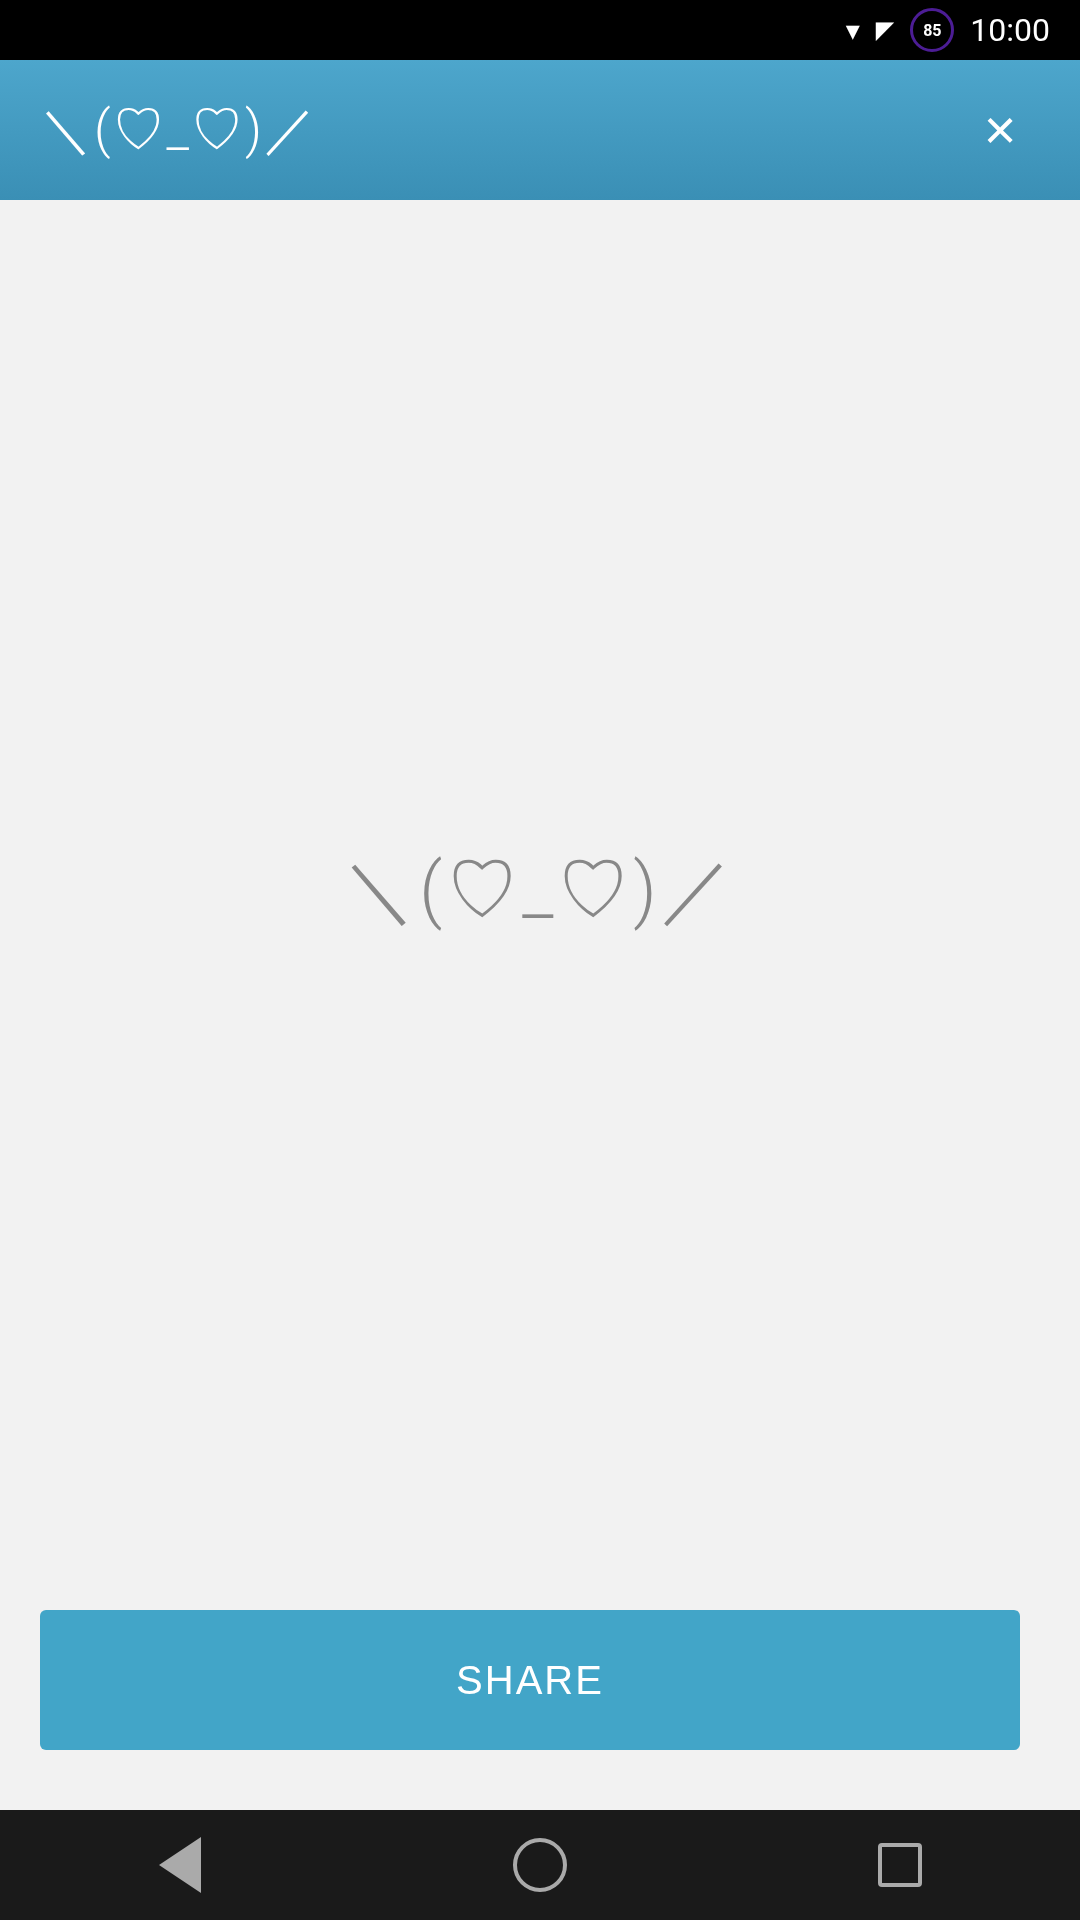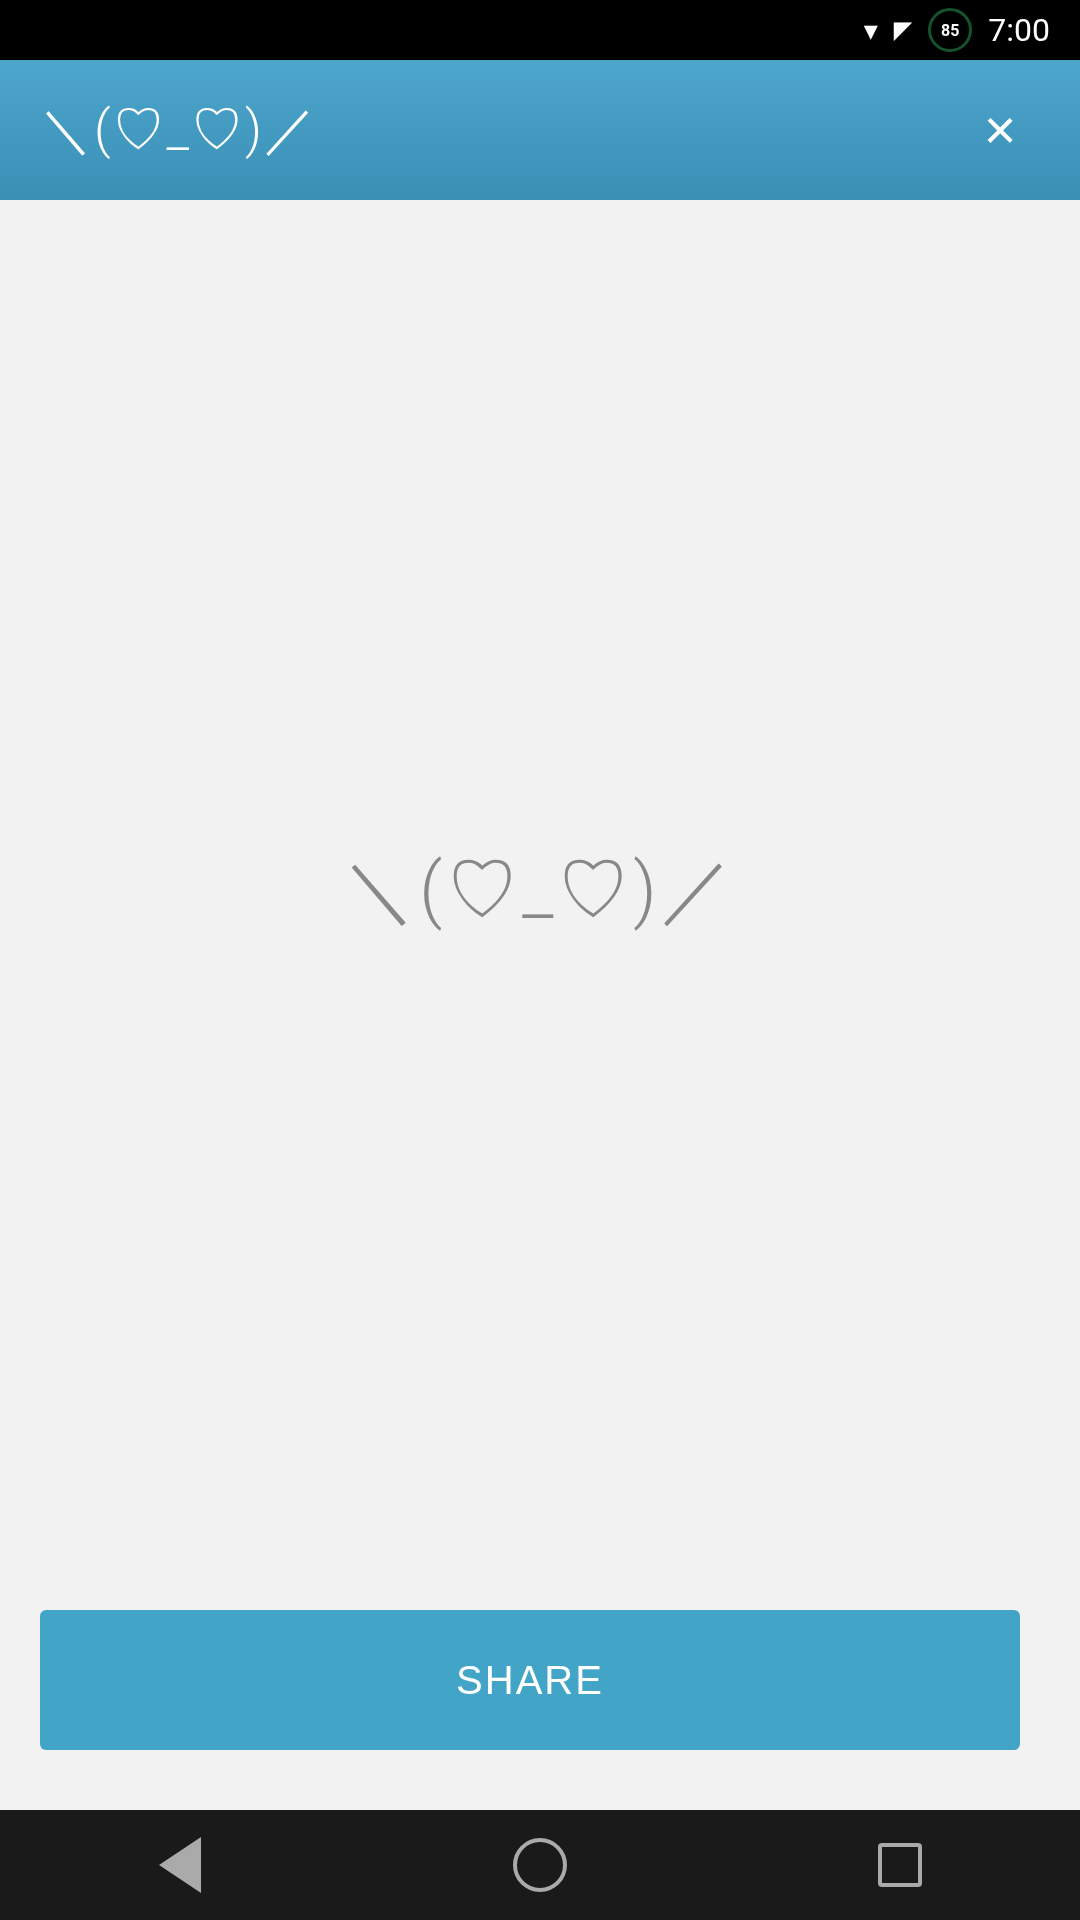--- a/index.html
+++ b/index.html
@@ -41,21 +41,21 @@
     }
 
     .status-signal {
       color: white;
       font-size: 24px;
     }
 
     .status-battery {
       width: 44px;
       height: 44px;
-      border: 3px solid #14532d;
+      border: 3px solid #4c1d95;
       border-radius: 50%;
       display: flex;
       align-items: center;
       justify-content: center;
       color: white;
       font-size: 16px;
       font-weight: bold;
       position: relative;
     }
 
@@ -190,21 +190,21 @@
 </head>
 <body>
 
 <div class="status-bar">
   <div class="status-bar-right">
     <span class="status-wifi">▾</span>
     <span class="status-signal">◤</span>
     <div class="status-battery">
       <span>85</span>
     </div>
-    <span class="status-time">7:00</span>
+    <span class="status-time">10:00</span>
   </div>
 </div>
 
 <div class="app-bar">
   <span class="app-bar-title">＼(♡_♡)／</span>
   <button class="close-btn">×</button>
 </div>
 
 <div class="main-content">
   <span class="emoticon-display">＼(♡_♡)／</span>

